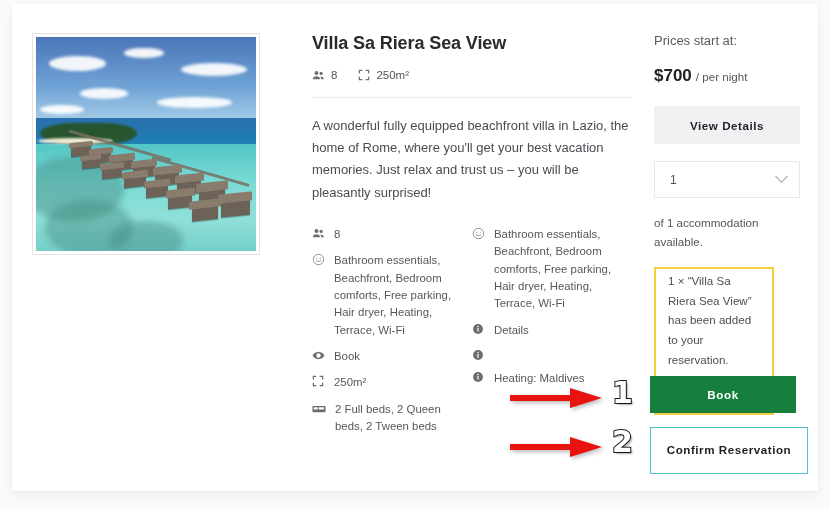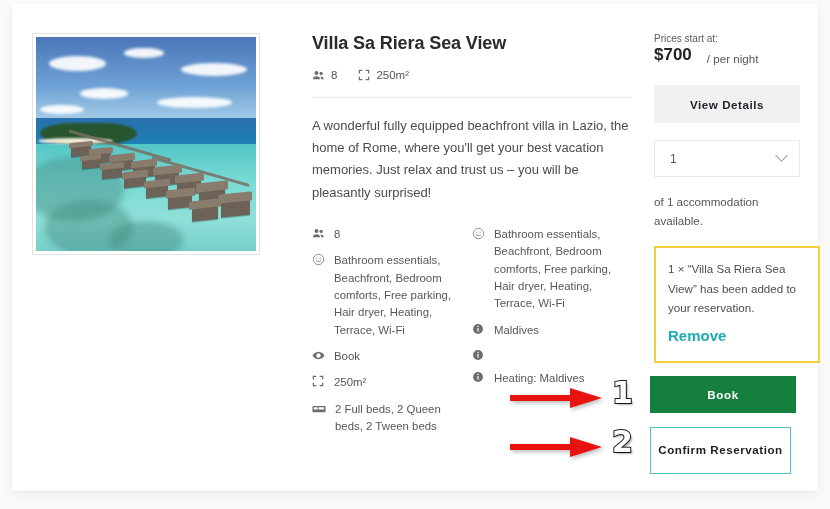--- a/index.html
+++ b/index.html
@@ -155,22 +155,22 @@
     margin-bottom: 9px;
     line-height: 1.52;
   }
   .amen .ic { flex: 0 0 13px; margin-top: 1px; }
   .amen .tx { flex: 1 1 auto; }
 
   
   .ic svg { display: block; }
 
   
-  .price-lbl { font-size: 10px; color: #5a5c62; }
-  .price-row { margin-top: 1px; display: flex; align-items: flex-end; gap: 15px; }
+  .price-lbl { font-size: 13px; color: #5a5c62; }
+  .price-row { margin-top: 18px; display: flex; align-items: center; gap: 4px; }
   .price-amt { font-size: 17px; font-weight: bold; color: #222227; }
   .price-per { font-size: 11.6px; color: #55575d; }
 
   .btn-details {
     margin-top: 20px;
     width: 146px;
     height: 38px;
     background: #f1f1f3;
     border: none;
     font-family: "Liberation Sans", sans-serif;
@@ -205,24 +205,24 @@
   .avail {
     margin-top: 16px;
     font-size: 11.6px;
     line-height: 1.62;
     color: #54565c;
     width: 140px;
   }
 
   .notice {
     margin-top: 15px;
-    width: 166px;
+    width: 120px;
     border: 2px solid #f2cf3b;
     background: #fff;
-    padding: 11px 12px 12px 12px;
+    padding: 2px 12px 12px 12px;
     font-size: 11.6px;
     line-height: 1.72;
     color: #4c4e54;
   }
   .notice .remove {
     display: inline-block;
     margin-top: 5px;
     color: #1fabb4;
     font-weight: bold;
     font-size: 15px;
@@ -243,21 +243,21 @@
     border: none;
     color: #ffffff;
     font-family: "Liberation Sans", sans-serif;
     font-size: 11.6px;
     font-weight: bold;
     letter-spacing: .65px;
     cursor: pointer;
   }
   .btn-confirm {
     margin-top: 14px;
-    width: 141px;
+    width: 158px;
     height: 47px;
     background: #ffffff;
     border: 1.5px solid #4fc3c9;
     color: #1e1e24;
     font-family: "Liberation Sans", sans-serif;
     font-size: 11.6px;
     font-weight: bold;
     letter-spacing: .55px;
     line-height: 1.42;
     cursor: pointer;
@@ -442,21 +442,21 @@
               </div>
 
               <div class="amen">
                 <span class="ic">
                   <svg width="12" height="12" viewBox="0 0 16 16" fill="#6b6d73">
                     <circle cx="8" cy="8" r="6.6"></circle>
                     <rect x="7.2" y="6.6" width="1.6" height="5" fill="#fff"></rect>
                     <circle cx="8" cy="4.6" r=".95" fill="#fff"></circle>
                   </svg>
                 </span>
-                <span class="tx">Maldives</span>
+                <span class="tx">Details</span>
               </div>
 
               <div class="amen">
                 <span class="ic">
                   <svg width="12" height="12" viewBox="0 0 16 16" fill="#6b6d73">
                     <circle cx="8" cy="8" r="6.6"></circle>
                     <rect x="7.2" y="6.6" width="1.6" height="5" fill="#fff"></rect>
                     <circle cx="8" cy="4.6" r=".95" fill="#fff"></circle>
                   </svg>
                 </span>

